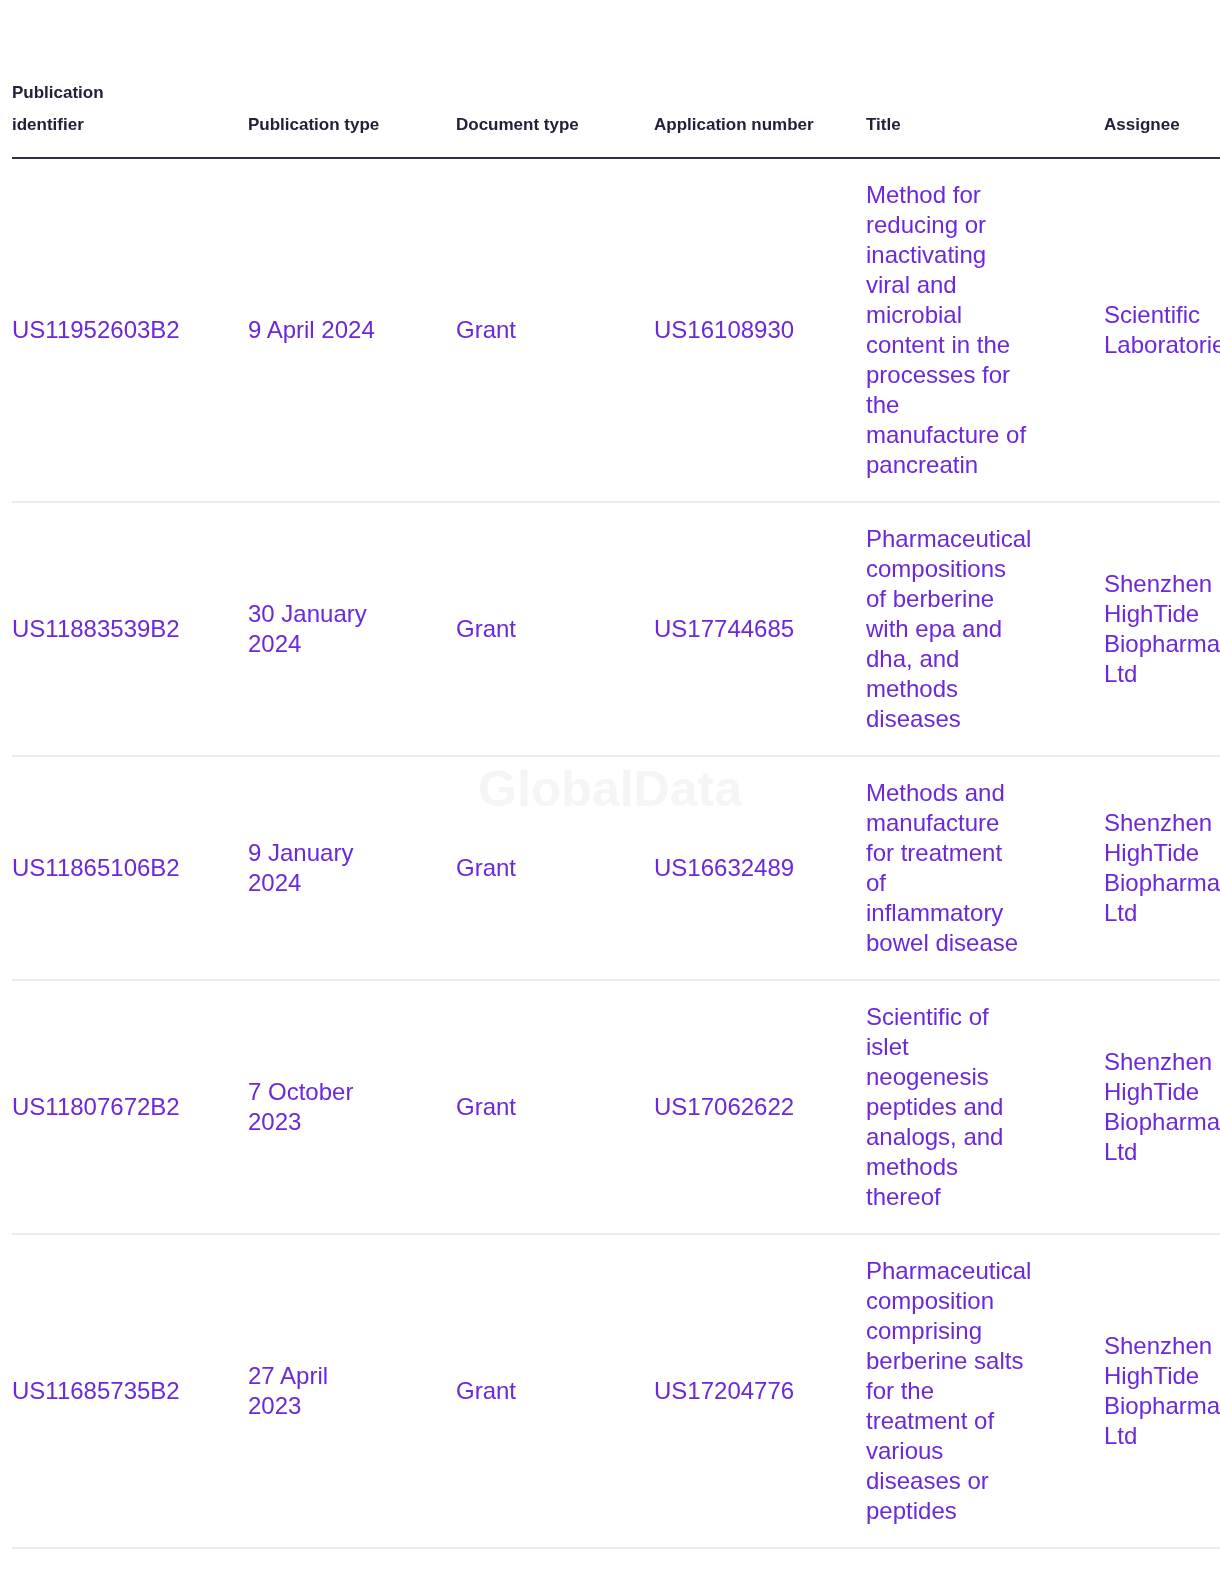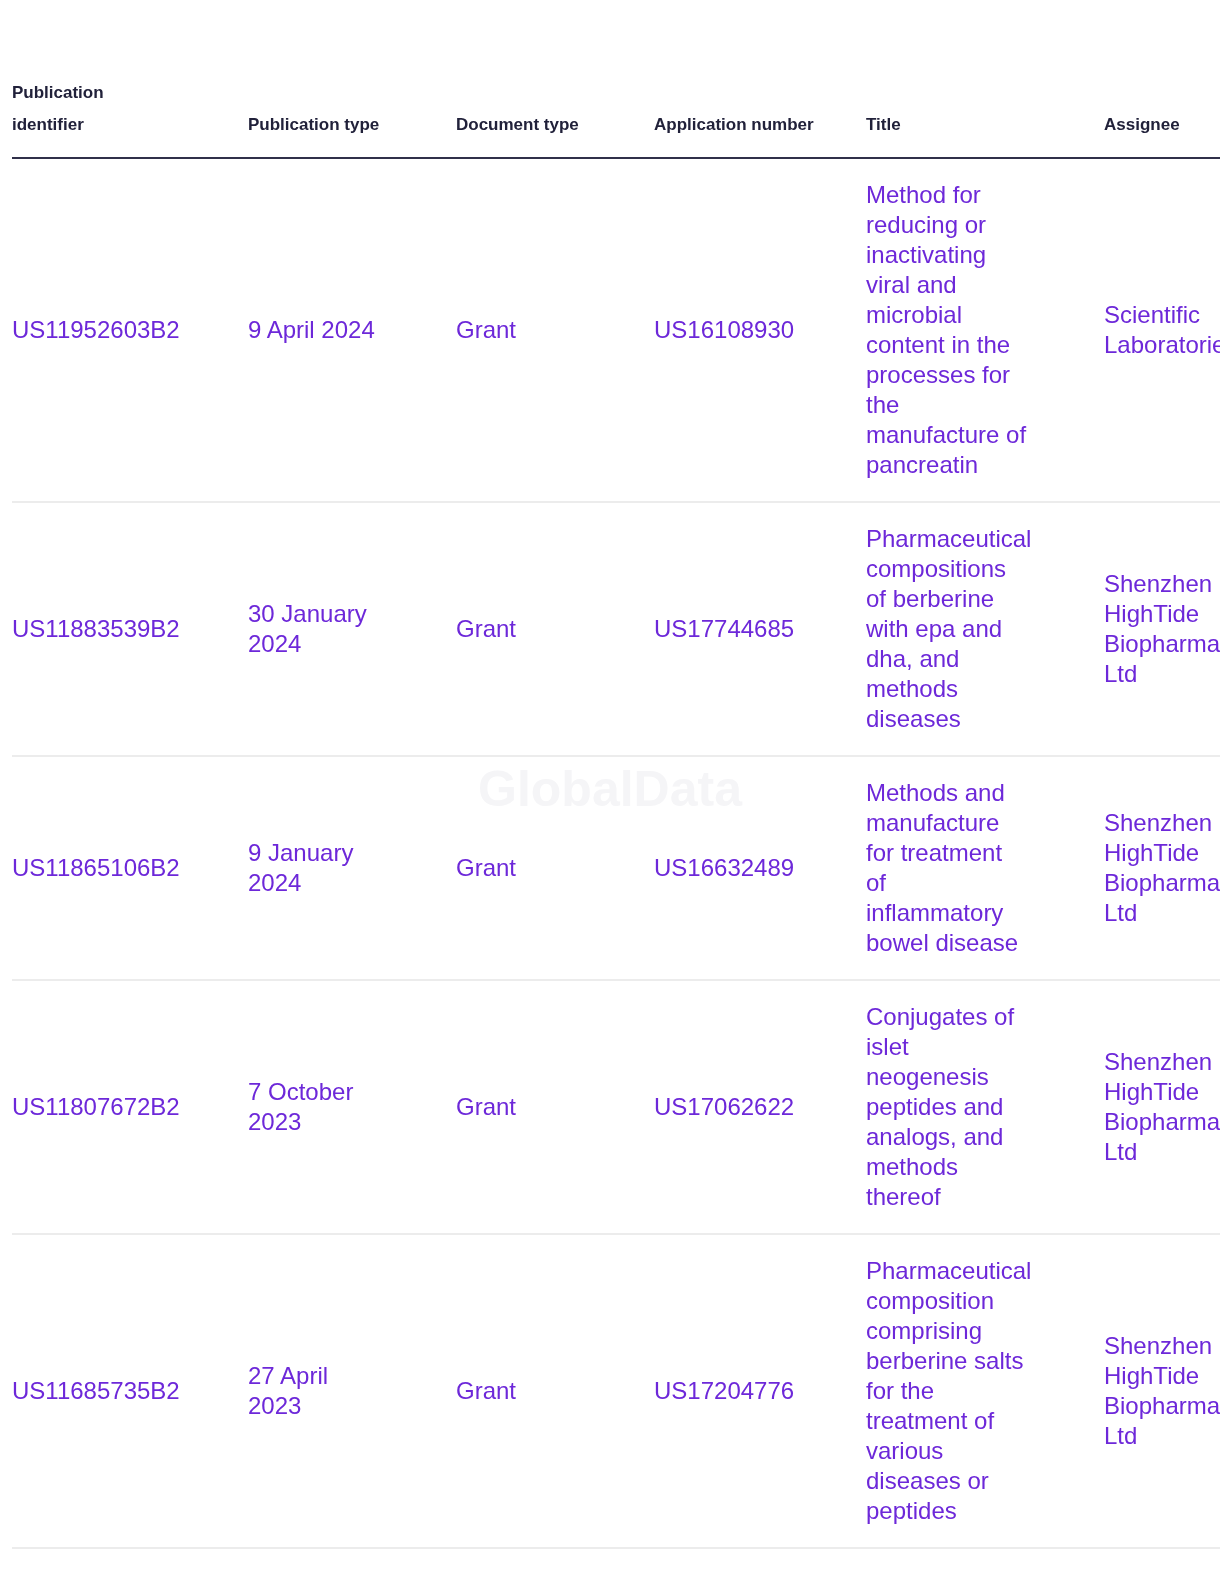--- a/index.html
+++ b/index.html
@@ -147,21 +147,21 @@
         </td>
     </tr>
     <tr>
       <td>US11807672B2</td>
       <td>
           <div class="cell-date">7 October 2023</div>
         </td>
       <td>Grant</td>
       <td>US17062622</td>
       <td>
-          <div class="cell-title">Conjugates of islet neogenesis peptides and analogs, and methods thereof</div>
+          <div class="cell-title">Scientific of islet neogenesis peptides and analogs, and methods thereof</div>
         </td>
       <td>
           <div class="cell-assignee">Shenzhen HighTide Biopharmaceutical Ltd</div>
         </td>
     </tr>
     <tr>
       <td>US11685735B2</td>
       <td>
           <div class="cell-date">27 April 2023</div>
         </td>

